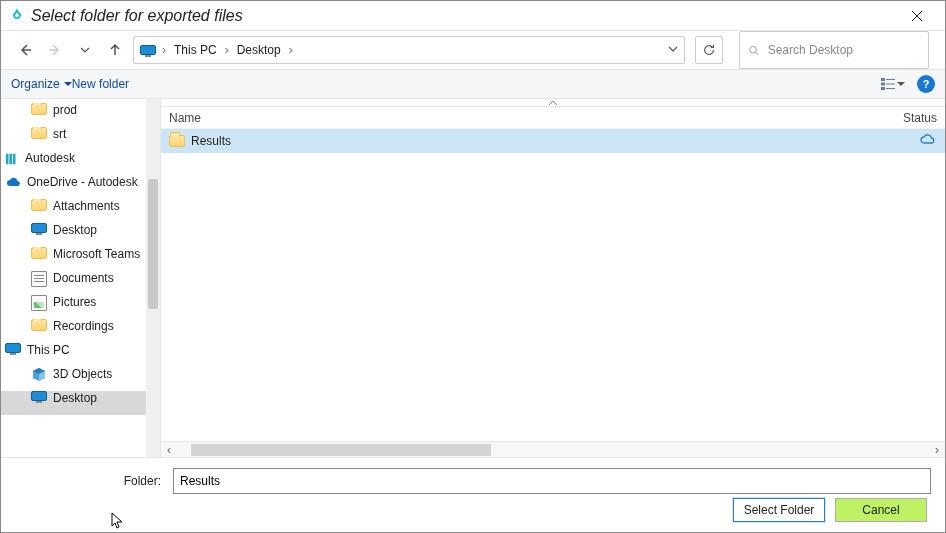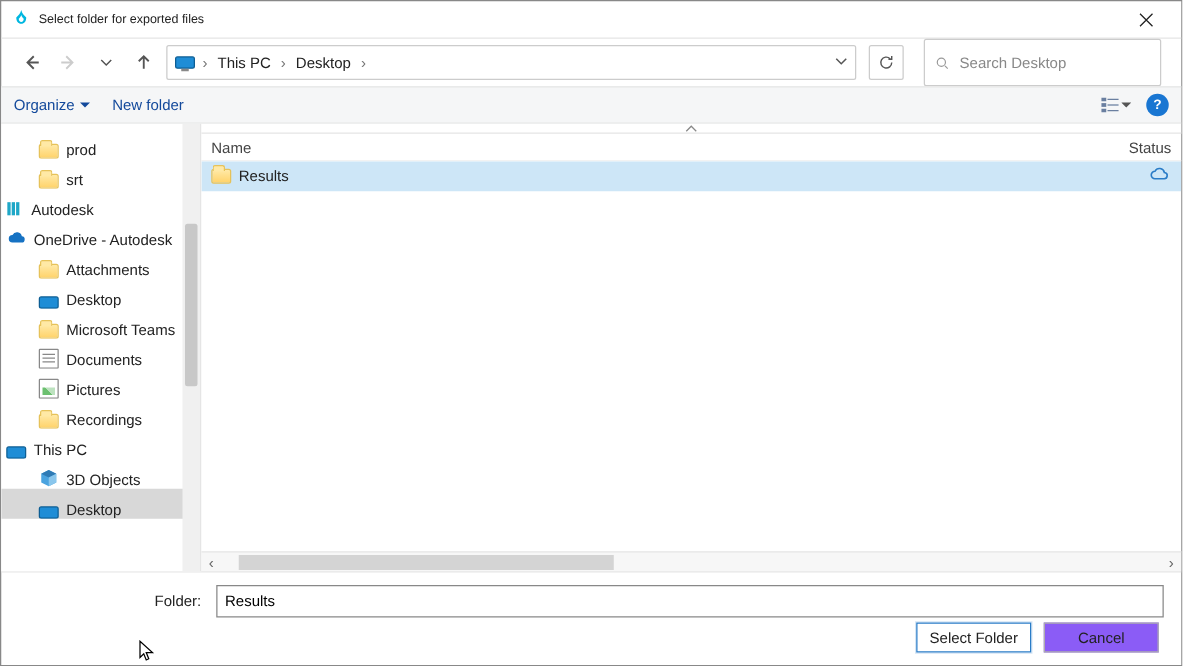--- a/index.html
+++ b/index.html
@@ -1,48 +1,48 @@
 <!DOCTYPE html>
 <html><head>
 <meta charset="utf-8">
 <style>
   * { box-sizing: border-box; }
   html, body { margin:0; padding:0; font-family: "Segoe UI", Arial, sans-serif; font-size:12px; color:#222; background:#fff; }
   .window { width:946px; height:533px; border:1px solid #888; background:#fff; display:flex; flex-direction:column; }
   
   .titlebar { height:30px; display:flex; align-items:center; padding:0 8px; border-bottom:1px solid #e5e5e5; }
   .titlebar .title-icon { width:16px; height:16px; margin-right:6px; }
-  .titlebar .title-text { flex:0 0 auto; font-size:10px; }
+  .titlebar .title-text { flex:0 0 auto; font-size:16px;font-style:italic; }
   .titlebar .spacer { flex:1; }
   .titlebar .close { width:40px; height:28px; display:flex; align-items:center; justify-content:center; }
   
   .navbar { height:38px; display:flex; align-items:center; gap:6px; padding:4px 12px; }
   .nav-btn { width:24px; height:24px; display:flex; align-items:center; justify-content:center; color:#555; }
   .nav-btn.disabled { color:#ccc; }
   .addressbar { flex:1; height:28px; border:1px solid #ccc; border-radius:2px; display:flex; align-items:center; padding:0 6px; gap:4px; min-width:300px; }
   .crumb { color:#222; padding:0 2px; }
   .crumb-sep { color:#777; padding:0 2px; }
   .addr-end { flex:1; }
   .refresh-wrap { width:28px; height:28px; border:1px solid #ccc; border-radius:2px; display:flex; align-items:center; justify-content:center; margin-left:4px; }
   .searchbox { width:190px; height:38px; border:1px solid #ccc; border-radius:2px; display:flex; align-items:center; padding:0 8px; gap:6px; margin-left:10px; margin-right:4px; color:#888; }
   .searchbox input { border:none; outline:none; width:100%; font-size:12px; color:#444; }
   .searchbox input::placeholder { color:#888; }
   
-  .toolbar { height:30px; background:#f5f6f7; border-top:1px solid #e5e5e5; border-bottom:1px solid #e5e5e5; display:flex; align-items:center; padding:0 10px; gap:18px; }
+  .toolbar { height:30px; background:#f5f6f7; border-top:1px solid #e5e5e5; border-bottom:1px solid #e5e5e5; display:flex; align-items:center; padding:0 10px; }
   .toolbar .tb-item { font-size:12px; color:#13499b; display:flex; align-items:center; gap:4px; }
   .toolbar .spacer { flex:1; }
   .toolbar .tb-right { display:flex; align-items:center; gap:10px; }
   .view-btn { width:28px; height:20px; display:flex; align-items:center; justify-content:center; gap:2px;}
   .help-btn { width:18px; height:18px; border-radius:50%; background:#1976d2; color:#fff; display:flex; align-items:center; justify-content:center; font-size:11px; font-weight:bold; }
   
   .body { flex:1; display:flex; min-height:0; }
   .sidebar { width:160px; border-right:1px solid #e5e5e5; overflow:hidden; position:relative; background:#fff; padding-top:4px;}
   .sidebar-scroll { position:absolute; right:0; top:0; bottom:0; width:14px; background:#f0f0f0;}
   .sidebar-scroll .thumb { position:absolute; top:80px; left:2px; right:2px; height:130px; background:#c8c8c8; border-radius:2px;}
-  .tree-item { height:24px; display:flex; align-items:flex-end; gap:6px; padding-left:6px; white-space:nowrap; overflow:hidden; }
+  .tree-item { height:24px; display:flex; align-items:flex-start; gap:6px; padding-left:6px; white-space:nowrap; overflow:hidden; }
   .tree-item.depth2 { padding-left:30px; }
   .tree-item.depth1 { padding-left:4px; }
   .tree-item.selected { background:#d8d8d8; }
   .ico { width:16px; height:16px; display:inline-flex; align-items:center; justify-content:center; position:relative;}
   .ico.folder { background: linear-gradient(180deg,#ffe9a6 0%,#ffd36b 100%); border:1px solid #e6c25a; border-radius:2px; height:12px; }
   .ico.folder::before { content:""; position:absolute; top:-4px; left:0; width:8px; height:4px; background:#ffe9a6; border:1px solid #e6c25a; border-bottom:none; border-radius:2px 2px 0 0;}
   .ico.monitor { background:#1f8dd6; border:1px solid #0d5e94; border-radius:2px; height:10px;}
   .ico.monitor::after{content:"";position:absolute;bottom:-3px;left:4px;right:4px;height:2px;background:#888;}
   .ico.docs { background:#fff;border:1px solid #888; border-radius:1px;}
   .ico.docs::after{content:"";position:absolute;top:3px;left:2px;right:2px;height:1px;background:#888; box-shadow:0 3px 0 #888, 0 6px 0 #888;}
@@ -65,21 +65,21 @@
   .hscroll { height:16px; display:flex; align-items:center; border-top:1px solid #e6e6e6; background:#f7f7f7;}
   .hscroll .sleft,.hscroll .sright{ width:16px; display:flex; justify-content:center; color:#666;}
   .hscroll .track{ flex:1; position:relative; height:12px;}
   .hscroll .track .thumb{ position:absolute; left:14px; width:300px; top:0; bottom:0; background:#d4d4d4;}
   
   .bottom { border-top:1px solid #e5e5e5; padding:10px 14px; display:flex; flex-direction:column; gap:4px;}
   .folder-line { display:flex; align-items:center; gap:8px;}
   .folder-line label{ width:150px; text-align:right; padding-right:4px; font-size:12px;}
   .folder-line input{ flex:1; height:26px; border:1px solid #888; padding:0 6px; font-size:12px;}
   .buttons { display:flex; justify-content:flex-end; gap:10px; padding-right:4px;}
-  .btn { width:92px; height:24px; border:1px solid #adadad; background:#8b5cf6; font-size:12px; display:flex; align-items:center; justify-content:center; cursor:default;}
+  .btn { width:92px; height:24px; border:1px solid #adadad; background:#bef264; font-size:12px; display:flex; align-items:center; justify-content:center; cursor:default;}
   .btn.primary { background:#fff; border:1px solid #2a7cc7; box-shadow:0 0 0 1px rgba(42,124,199,.2);}
   .cursor { position:absolute; pointer-events:none; }
 </style>
 </head>
 <body>
 
 <div class="window">
 
   <div class="titlebar">
     <span class="title-icon">

